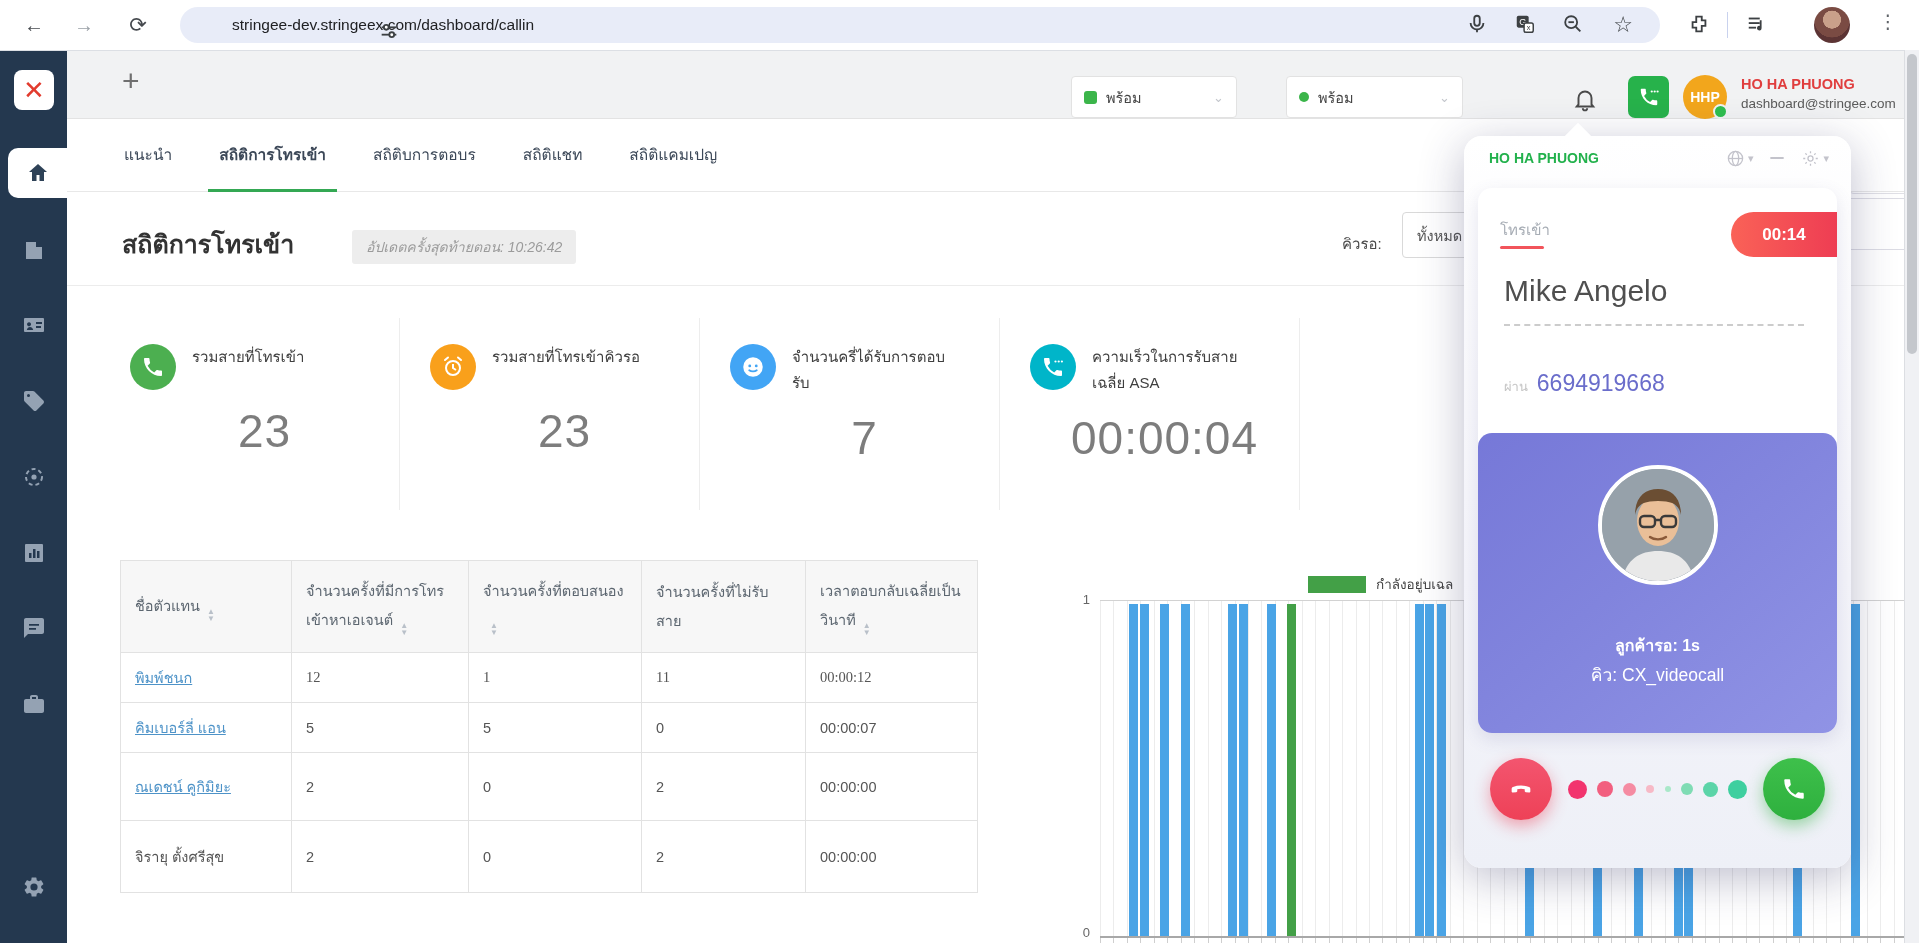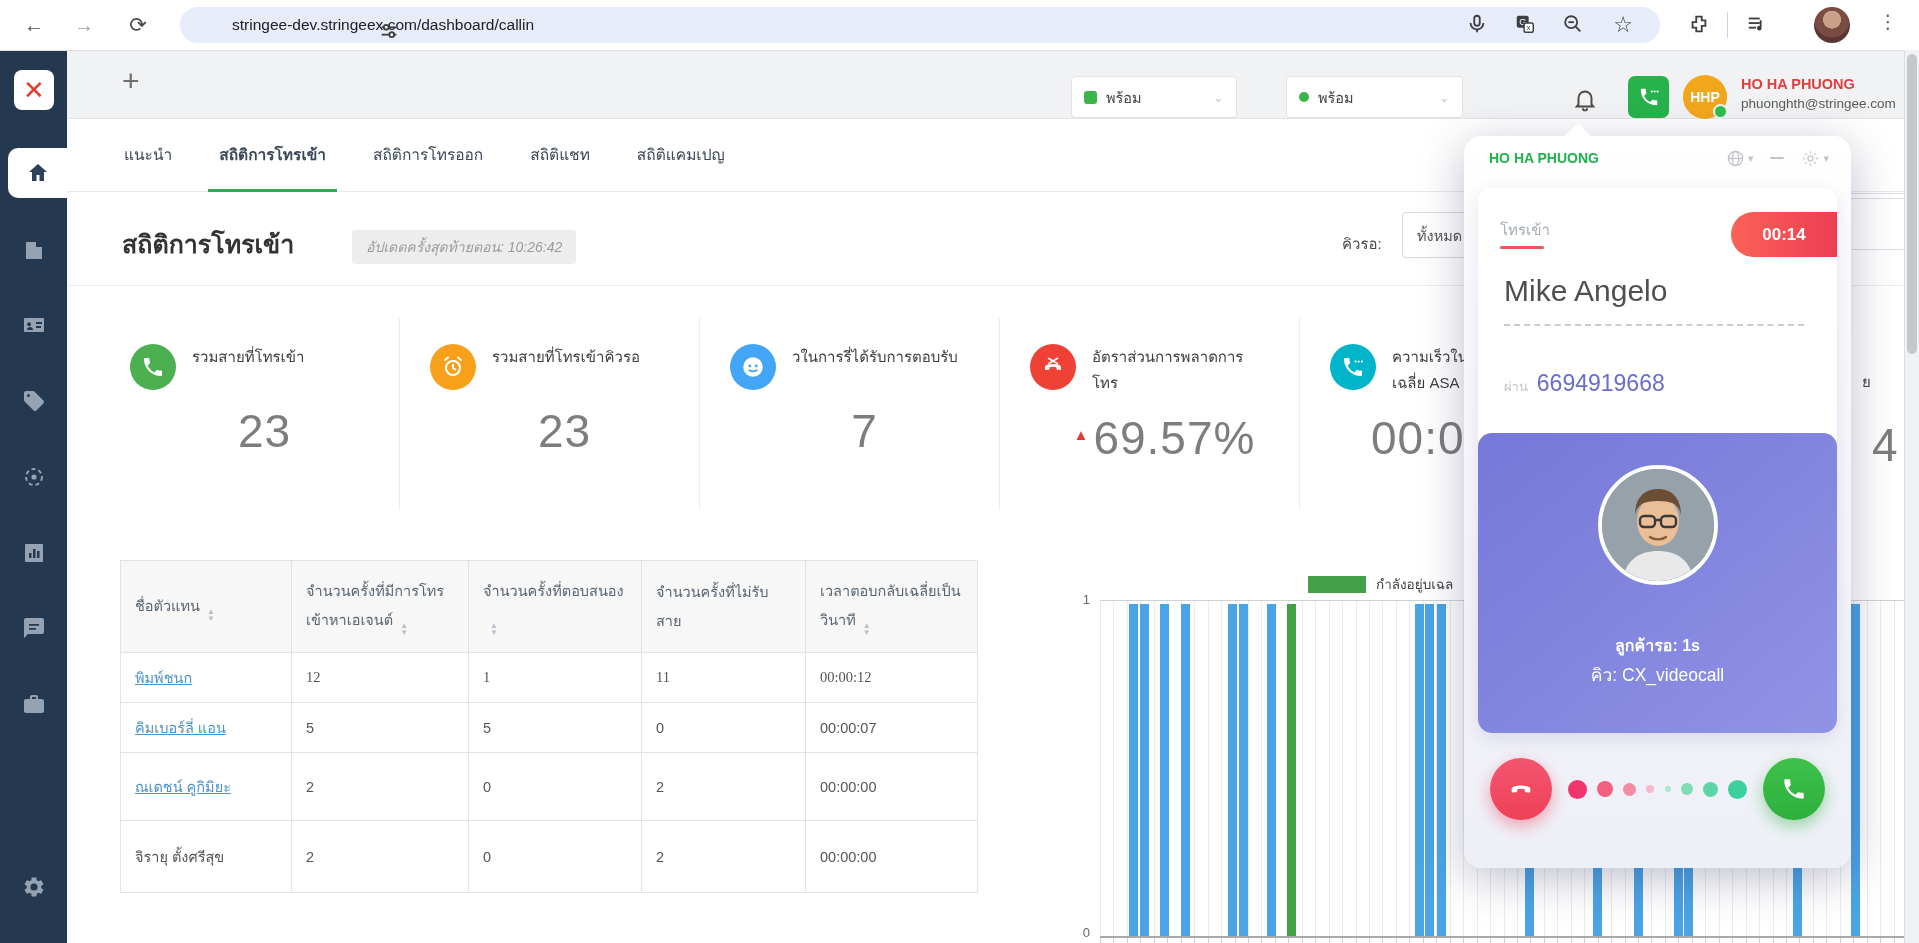--- a/index.html
+++ b/index.html
@@ -278,27 +278,27 @@
   <div class="phone-btn">
     <svg viewBox="0 0 24 24" width="22" height="22" fill="#fff">
       <path d="M6.62 10.79a15 15 0 0 0 6.59 6.59l2.2-2.2c.27-.27.67-.36 1.02-.24 1.12.37 2.33.57 3.57.57.55 0 1 .45 1 1V20c0 .55-.45 1-1 1-9.39 0-17-7.61-17-17 0-.55.45-1 1-1h3.5c.55 0 1 .45 1 1 0 1.25.2 2.45.57 3.57.11.35.03.74-.24 1.02l-2.21 2.2z"></path>
       <circle cx="15" cy="6" r="1.2"></circle>
         <circle cx="18.2" cy="6" r="1.2"></circle>
         <circle cx="21.4" cy="6" r="1.2"></circle>
     </svg>
   </div>
   <div class="hdr-avatar">HHP</div>
   <div class="hdr-user-name">HO HA PHUONG</div>
-  <div class="hdr-user-email">phuonghth@stringee.com</div>
+  <div class="hdr-user-email">dashboard@stringee.com</div>
 </div>
 
 <div class="tab-bar">
   <div class="tab">แนะนำ</div>
   <div class="tab active">สถิติการโทรเข้า</div>
-  <div class="tab">สถิติการโทรออก</div>
+  <div class="tab">สถิติบการตอบร</div>
   <div class="tab">สถิติแชท</div>
   <div class="tab">สถิติแคมเปญ</div>
 </div>
 
 <div class="page-title">สถิติการโทรเข้า</div>
 <div class="updated-badge">อัปเดตครั้งสุดท้ายตอน: 10:26:42</div>
 <div class="queue-label">คิวรอ:</div>
 <div class="queue-select">
   <span>ทั้งหมด</span>
 </div>
@@ -334,37 +334,23 @@
   <div class="stat-card">
     <div class="stat-top">
       <span class="stat-icon" style="background:#42a5f5;">
         <svg viewBox="0 0 24 24" width="26" height="26">
           <circle cx="12" cy="12" r="9" fill="#fff"></circle>
           <circle cx="9" cy="11" r="1.3" fill="#42a5f5"></circle>
             <circle cx="15" cy="11" r="1.3" fill="#42a5f5"></circle>
           <path d="M8.5 15a4.5 3 0 0 0 7 0" fill="none" stroke="#42a5f5" stroke-width="1.6" stroke-linecap="round"></path>
         </svg>
       </span>
-      <span class="stat-label">วในการรี่ได้รับการตอบรับ</span>
+      <span class="stat-label">จำนวนครี่ได้รับการตอบรับ</span>
     </div>
     <div class="stat-value">7</div>
-  </div>
-  <div class="stat-card">
-    <div class="stat-top">
-      <span class="stat-icon" style="background:#ef4136;">
-        <svg viewBox="0 0 24 24" width="24" height="24" fill="#fff">
-          <path d="M12 9c-2.4 0-4.7.4-6.9 1.2-.7.3-1.1.9-1.1 1.7v2.2c0 .6.5 1 1 1l2.6-.3c.5 0 .9-.5.9-1v-1.6c1.1-.3 2.3-.5 3.5-.5s2.4.2 3.5.5v1.6c0 .5.4 1 .9 1l2.6.3c.5 0 1-.4 1-1v-2.2c0-.8-.4-1.4-1.1-1.7C16.7 9.4 14.4 9 12 9z"></path>
-          <path d="M7 3l10 6M17 3L7 9" stroke="#fff" stroke-width="1.6"></path>
-        </svg>
-      </span>
-      <span class="stat-label">อัตราส่วนการพลาดการโทร</span>
-    </div>
-    <div class="stat-value">
-      <span class="trend-up">▲</span><span>69.57%</span>
-    </div>
   </div>
   <div class="stat-card">
     <div class="stat-top">
       <span class="stat-icon" style="background:#00b5c9;">
         <svg viewBox="0 0 24 24" width="24" height="24" fill="#fff">
           <path d="M6.62 10.79a15 15 0 0 0 6.59 6.59l2.2-2.2c.27-.27.67-.36 1.02-.24 1.12.37 2.33.57 3.57.57.55 0 1 .45 1 1V20c0 .55-.45 1-1 1-9.39 0-17-7.61-17-17 0-.55.45-1 1-1h3.5c.55 0 1 .45 1 1 0 1.25.2 2.45.57 3.57.11.35.03.74-.24 1.02l-2.21 2.2z"></path>
           <circle cx="14.5" cy="6.5" r="1.1"></circle>
             <circle cx="17.7" cy="6.5" r="1.1"></circle>
             <circle cx="20.9" cy="6.5" r="1.1"></circle>
         </svg>

